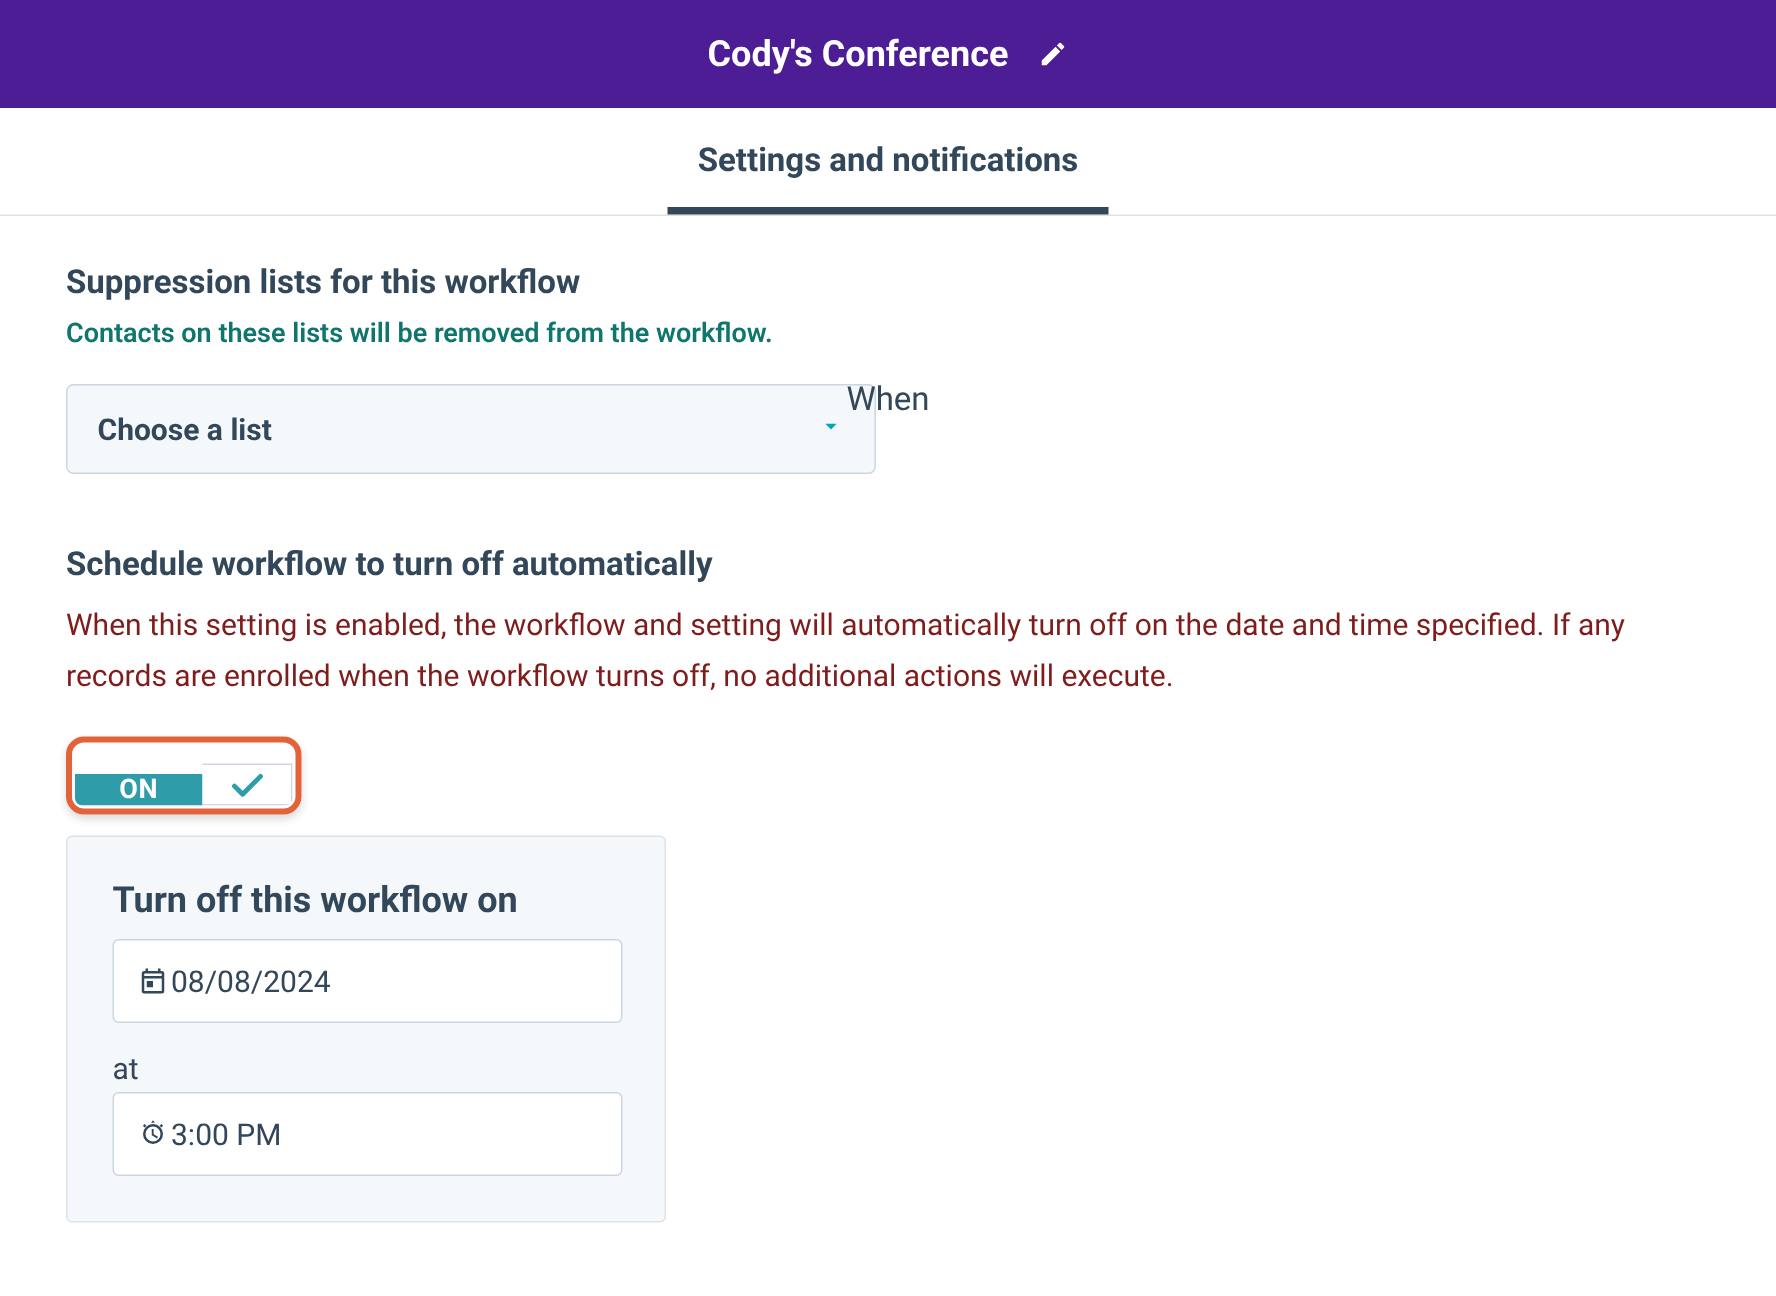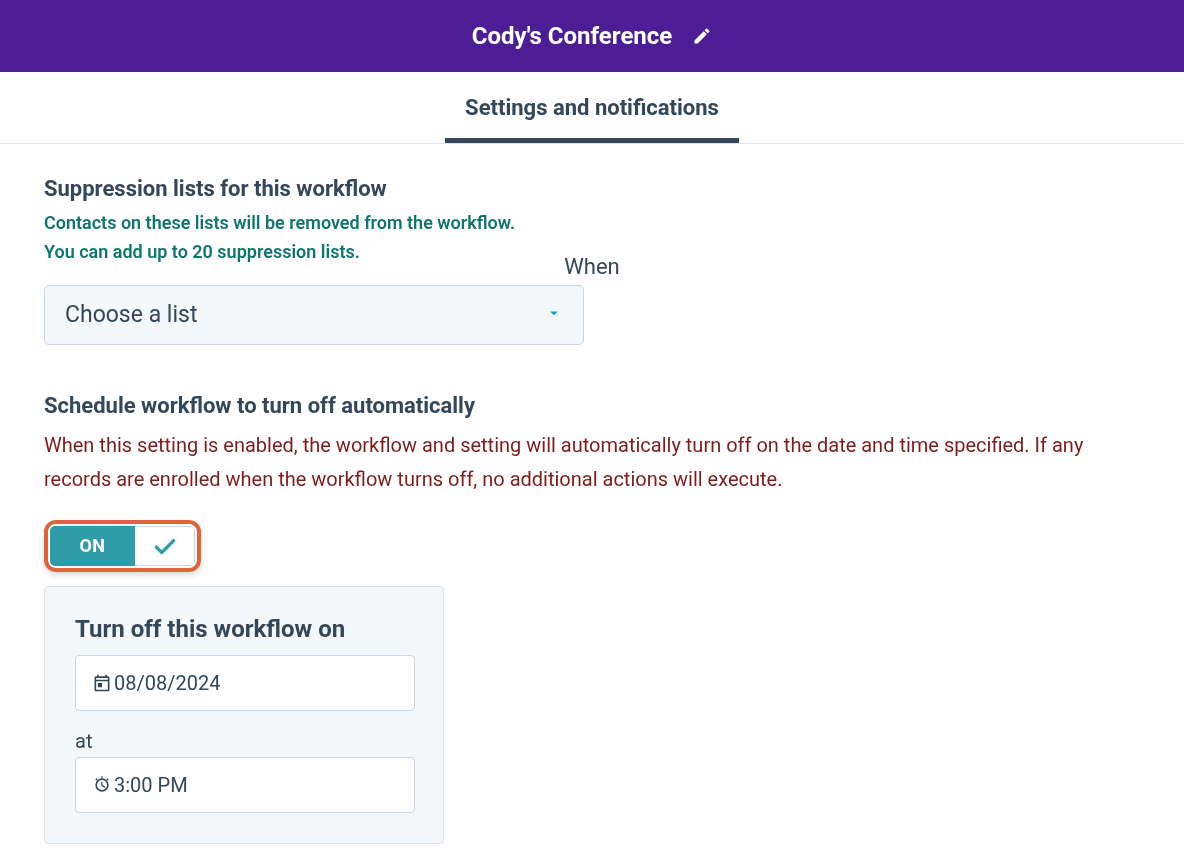--- a/index.html
+++ b/index.html
@@ -82,23 +82,23 @@
       border: 1px solid #cbd6e2;
       border-radius: 5px;
       background: #f5f8fa;
       display: flex;
       align-items: center;
       justify-content: space-between;
       padding: 0 20px;
       cursor: pointer;
     }
     .dropdown-label {
-      font-size: 23px;
-      color: #33475b;
-      font-weight: 400;
+      font-size: 20px;
+      color: #33475b;
+      font-weight: 700;
     }
     .caret-icon {
       color: #00a4bd;
     }
     .section2 {
       margin-top: 48px;
     }
     .schedule-desc {
       font-size: 20px;
       color: #7f1d1d;
@@ -114,20 +114,21 @@
       padding: 2px;
       box-shadow: 0 3px 6px rgba(0,0,0,0.15);
     }
     .toggle {
       display: flex;
       width: 145px;
       height: 40px;
       border-radius: 5px;
       overflow: hidden;
       cursor: pointer;
+      align-items: flex-end;
     }
     .toggle-on {
       flex: 0 0 85px;
       background: #2f9caa;
       display: flex;
       align-items: center;
       justify-content: center;
       color: #fff;
       font-weight: 700;
       font-size: 18px;
@@ -202,21 +203,20 @@
   <div class="tab">Actions</div>
   <div class="tab active">Settings and notifications</div>
   <div class="tab">When</div>
 </div>
 
 <div class="main-content">
 
   <div>
     <div class="section-title">Suppression lists for this workflow</div>
     <div class="section-desc">Contacts on these lists will be removed from the workflow.</div>
-    <div class="section-desc">You can add up to 20 suppression lists.</div>
     <div class="dropdown">
       <span class="dropdown-label">Choose a list</span>
       <span class="caret-icon">
         <svg width="18" height="18" viewBox="0 0 24 24" fill="currentColor">
           <path d="M7 10l5 5 5-5z"></path>
         </svg>
       </span>
     </div>
   </div>
 

